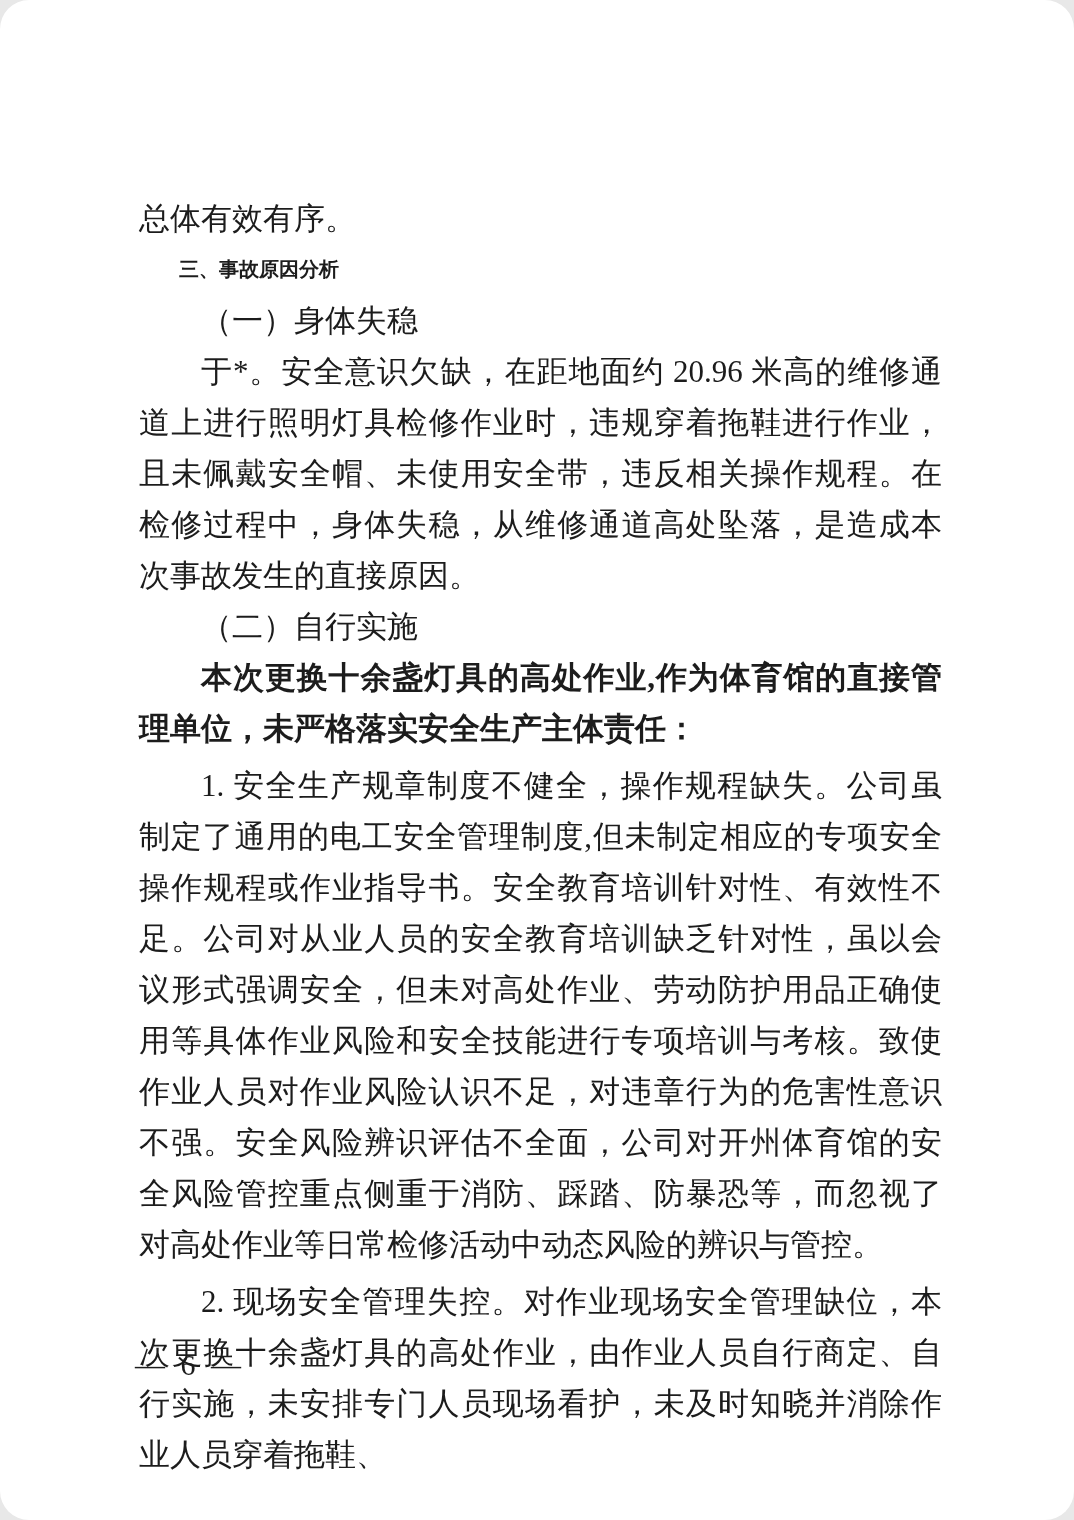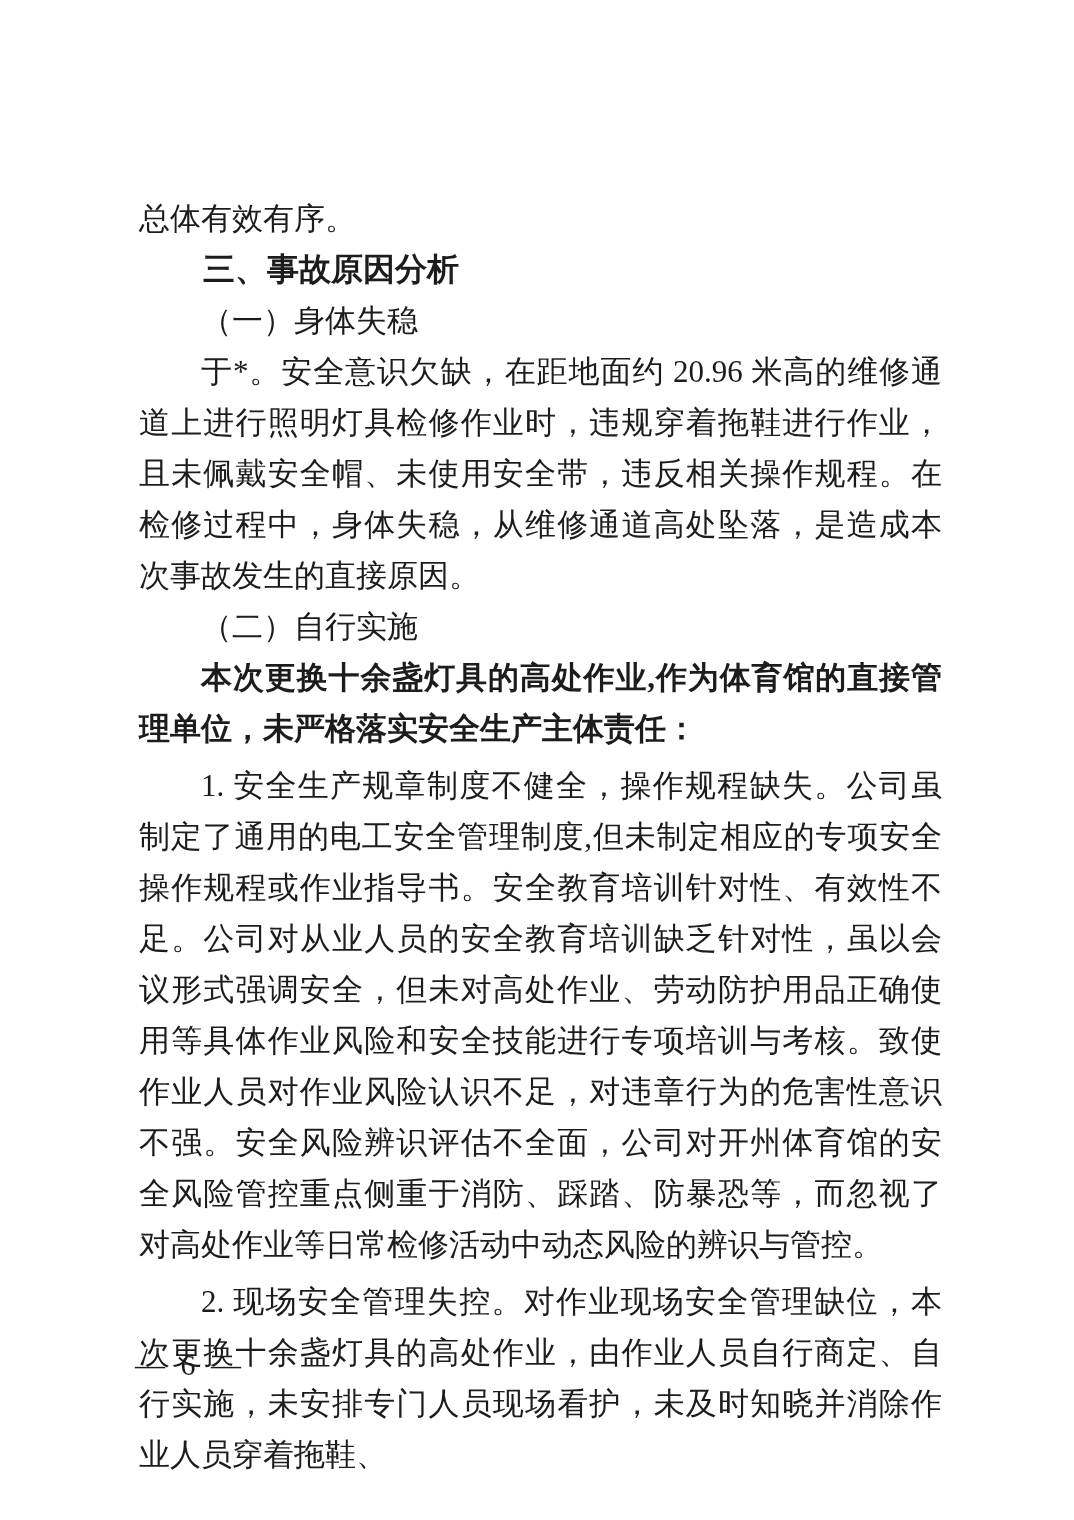--- a/index.html
+++ b/index.html
@@ -9,20 +9,21 @@
   }
   .page {
     position: relative;
     width: 1074px;
     height: 1520px;
     margin: 0 auto;
     background: #ffffff;
     color: #1c1c1c;
     font-family: "Liberation Serif", "DejaVu Serif", serif;
     overflow: hidden;
+    border-radius: 29px;
   }
   .content {
     position: absolute;
     top: 193px;
     left: 139px;
     width: 803px;
   }
   .content p {
     margin: 0;
     font-size: 31px;
@@ -31,21 +32,21 @@
     text-indent: 2em;
     word-break: break-all;
   }
   p.carryover {
     text-indent: 0;
     text-align: left;
   }
   p.section-heading {
     font-family: "Liberation Sans", "DejaVu Sans", sans-serif;
     font-weight: 700;
-    font-size: 32px;
+    font-size: 20px;
     text-align: left;
   }
   p.sub-heading {
     text-align: left;
   }
   p.bold-lead {
     font-weight: 700;
   }
   p.numbered {
     margin-top: 6px;

